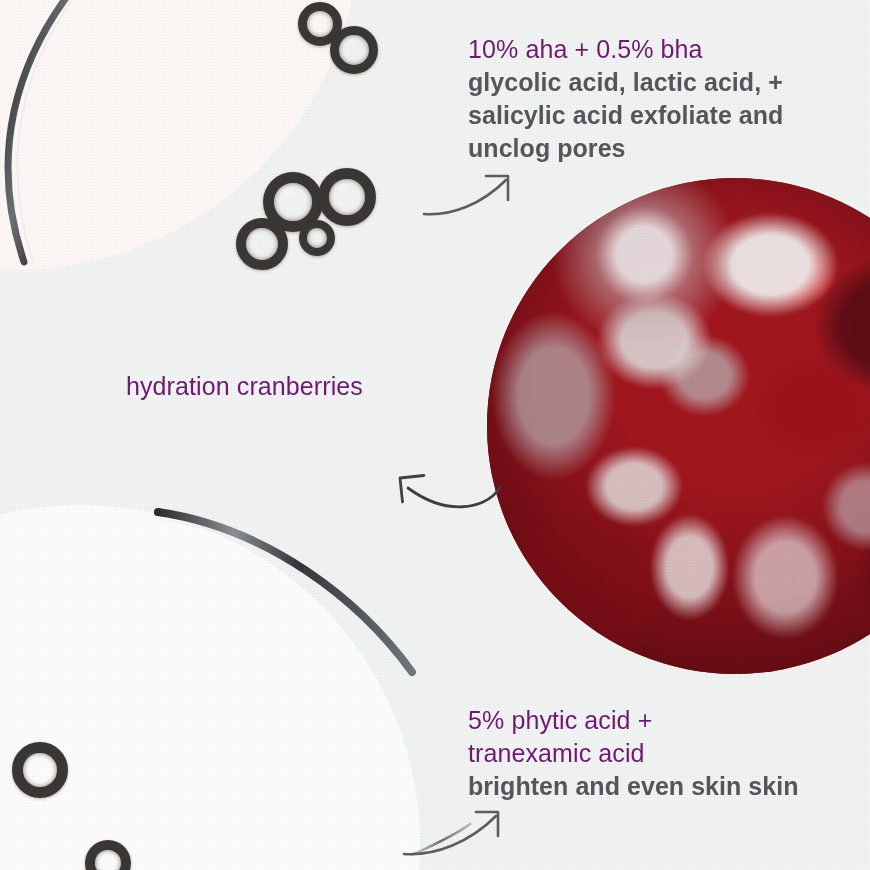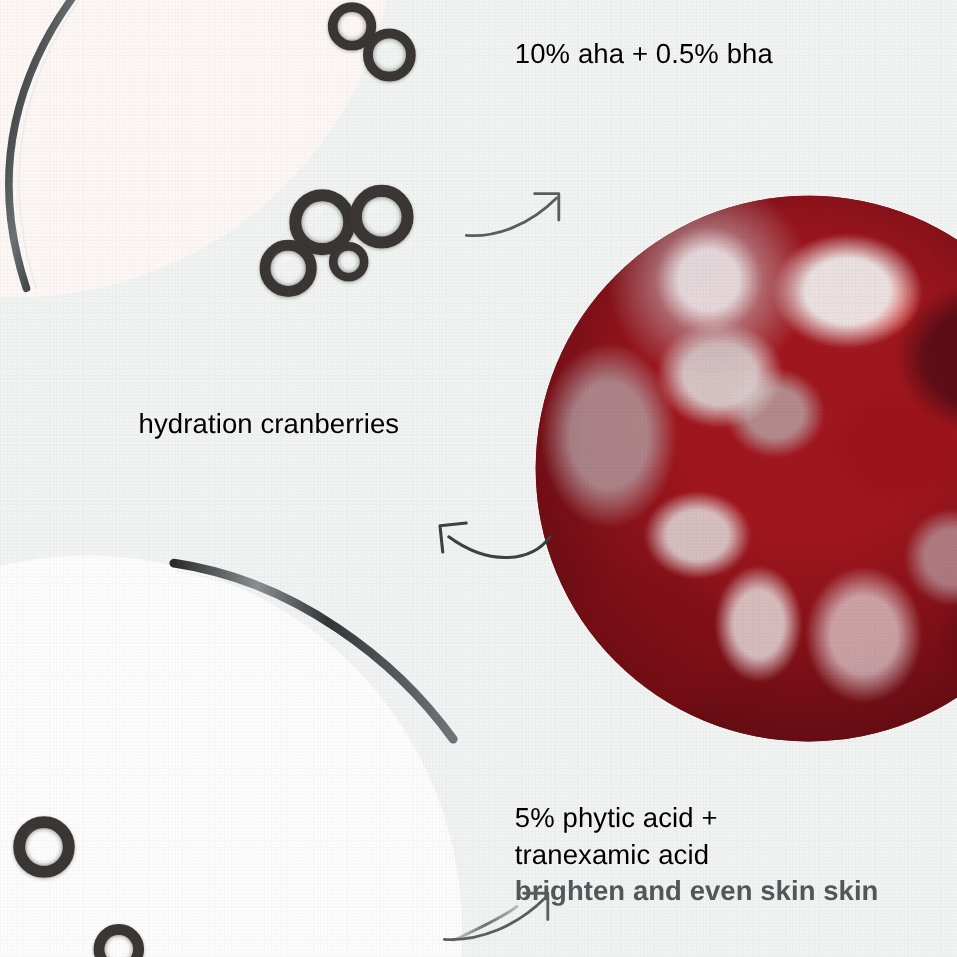--- a/index.html
+++ b/index.html
@@ -108,40 +108,40 @@
     border-radius: 50%;
     background: radial-gradient(circle at 50% 45%, rgba(0,0,0,0) 55%, rgba(40,6,10,.32) 100%);
   }
 
   
   .txt {
     position: absolute;
   }
   .txt .light {
     display: block;
-    color: #000000;
+    color: #701a75;
     font-size: 25px;
     line-height: 33px;
     font-weight: 400;
     letter-spacing: .1px;
     white-space: pre-line;
   }
   .txt .bold {
     display: block;
     color: #54585a;
     font-size: 25px;
     line-height: 33px;
     font-weight: 700;
     letter-spacing: .05px;
     white-space: pre-line;
   }
 
   #txt-aha   { left: 468px; top: 33px;  width: 330px; }
   #txt-cran  { left: 126px; top: 370px; width: 340px; }
-  #txt-phyt  { left: 468px; top: 728px; width: 340px; }
+  #txt-phyt  { left: 468px; top: 704px; width: 340px; }
 
   .arrow-svg { position: absolute; pointer-events: none; }
   #arrow-1 { left: 418px; top: 168px; width: 110px; height: 62px; }
   #arrow-2 { left: 388px; top: 466px; width: 118px; height: 56px; }
   #arrow-3 { left: 398px; top: 806px; width: 122px; height: 60px; }
 
   .grain {
     position: absolute;
     inset: 0;
     pointer-events: none;
@@ -207,20 +207,23 @@
   <div class="ring" style="left:12px;top:742px;width:56px;height:56px;border-width:11px;"></div>
   <div class="ring" style="left:85px;top:840px;width:46px;height:46px;border-width:10px;"></div>
 
   <div class="photo-circle">
     <div class="photo-inner"></div>
     <div class="photo-vignette"></div>
   </div>
 
   <div class="txt" id="txt-aha">
     <span class="light">10% aha + 0.5% bha</span>
+    <span class="bold">glycolic acid, lactic acid, +
+salicylic acid exfoliate and
+unclog pores</span>
   </div>
 
   <div class="txt" id="txt-cran">
     <span class="light">hydration cranberries</span>
   </div>
 
   <div class="txt" id="txt-phyt">
     <span class="light">5% phytic acid +
 tranexamic acid</span>
     <span class="bold">brighten and even skin skin</span>

